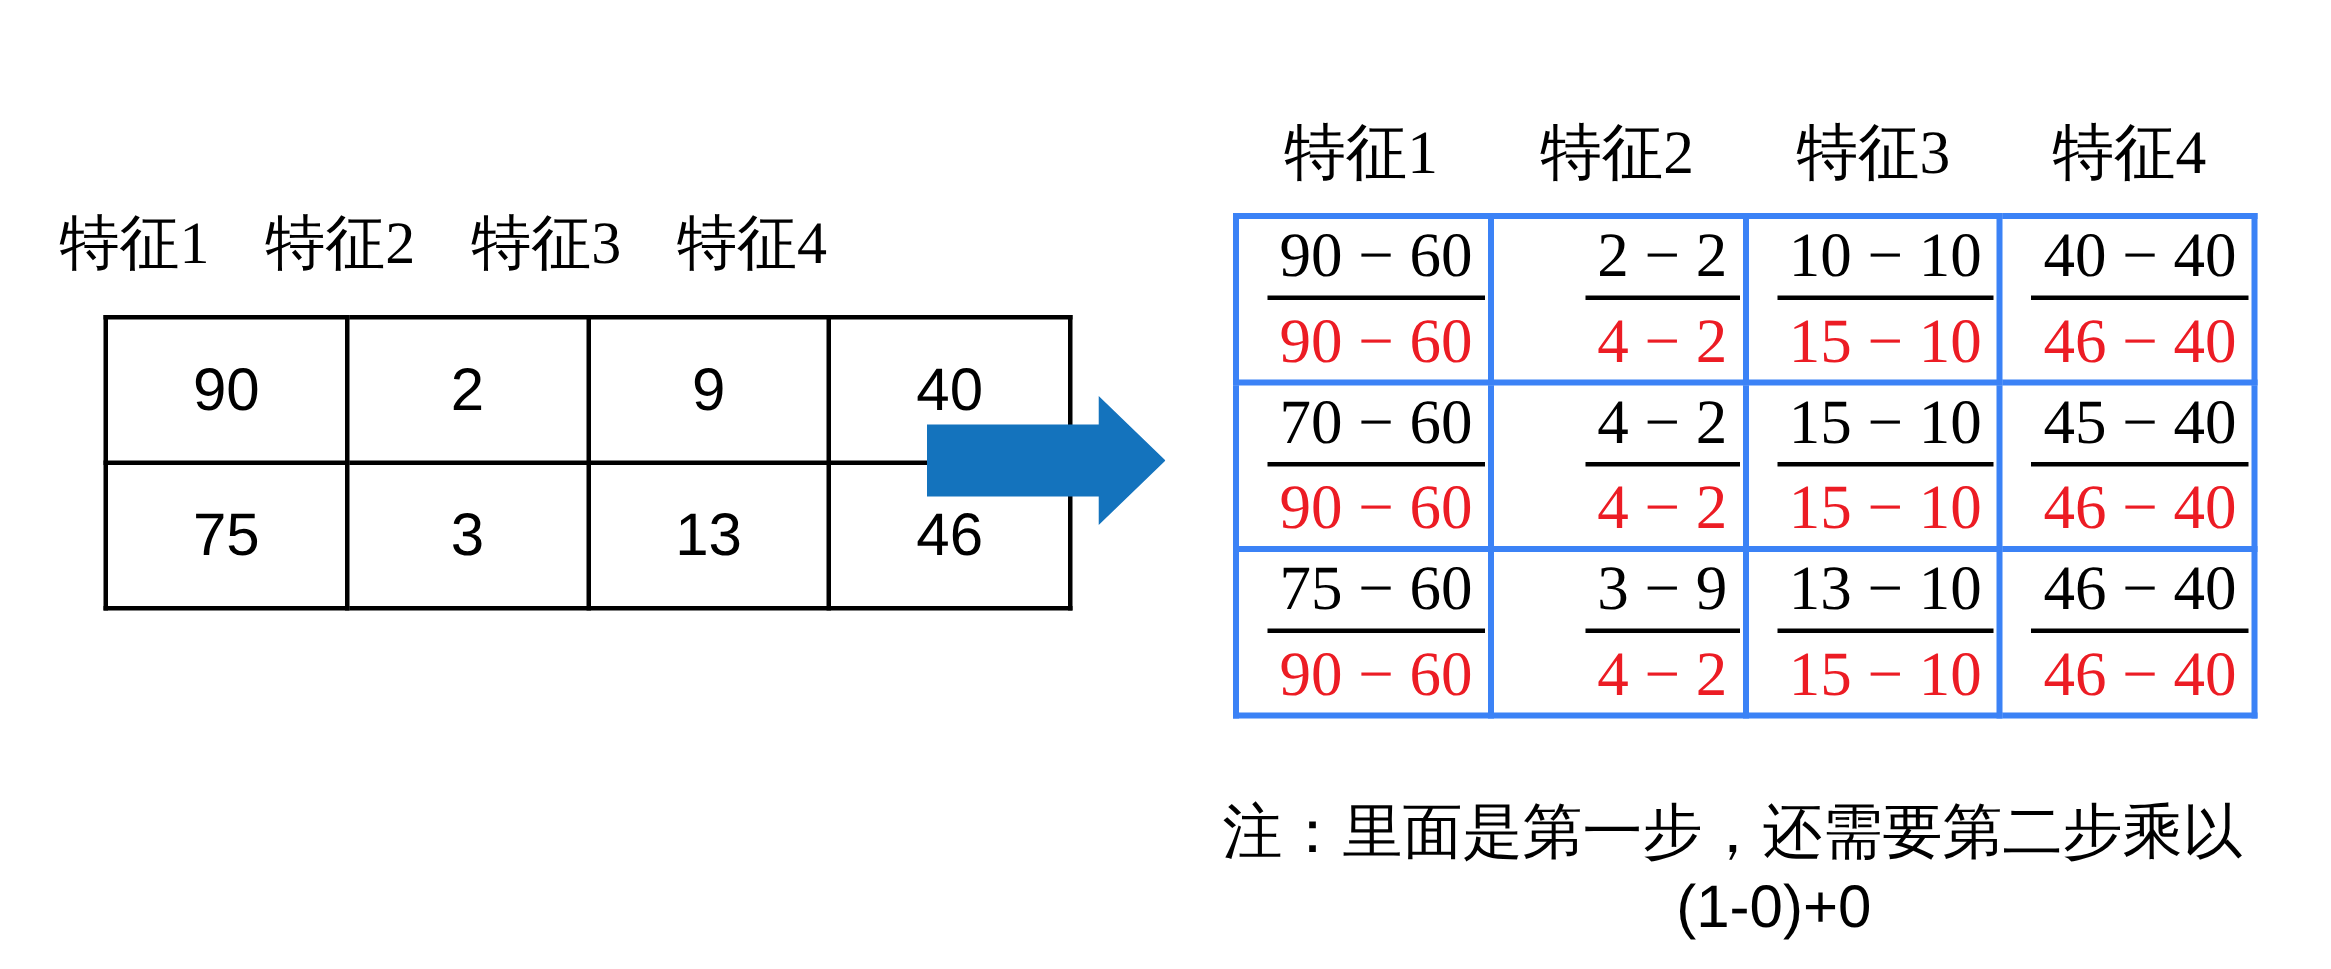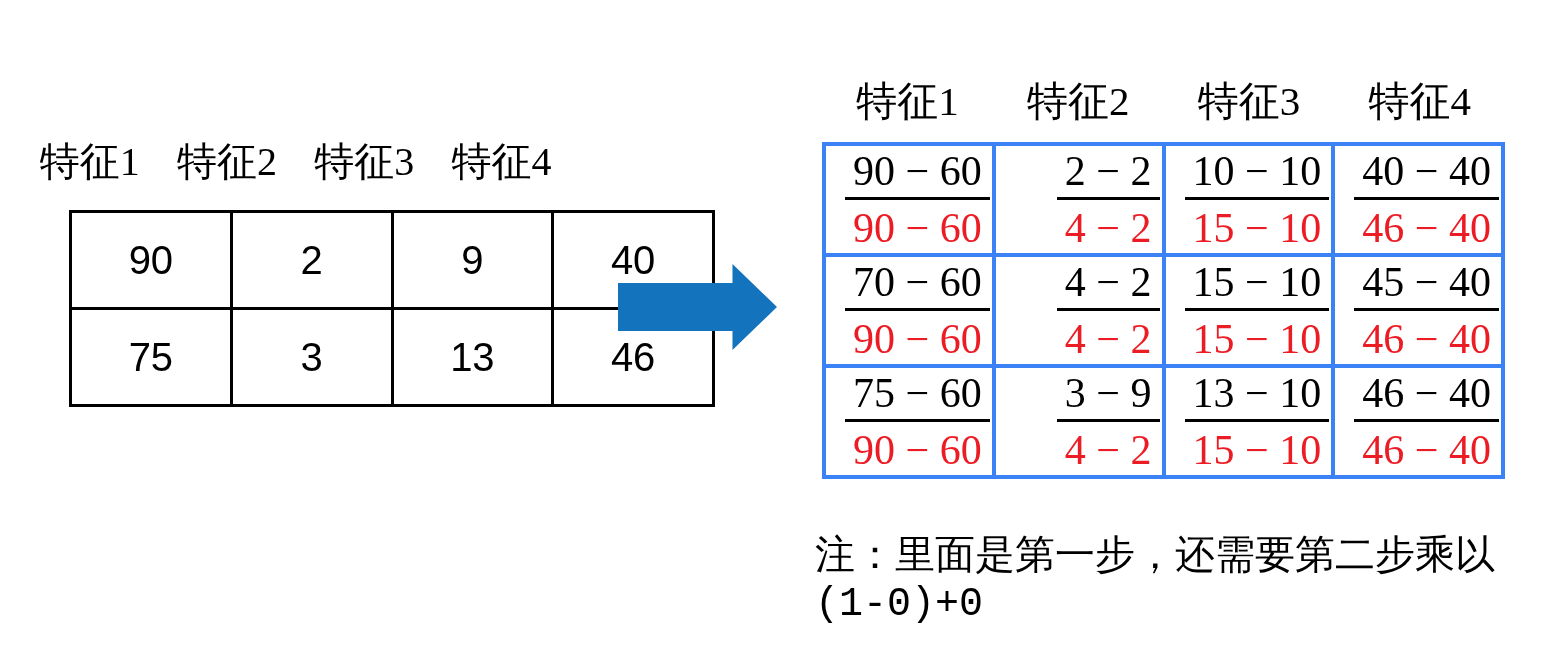--- a/index.html
+++ b/index.html
@@ -102,21 +102,22 @@
   
   .footnote {
     position: absolute;
     left: 815px; top: 530px;
     width: 735px;
     color: #000;
     font-size: 40px;
     line-height: 50px;
   }
   .footnote .line2 {
-    font-family: Liberation Mono, monospace;
+    font-family: Liberation Sans, sans-serif;
+    text-align: center;
   }
 </style>
 </head>
 <body>
 
 <div class="canvas">
 
   <div class="left-headers">
     <span>特征1</span>
     <span>特征2</span>

